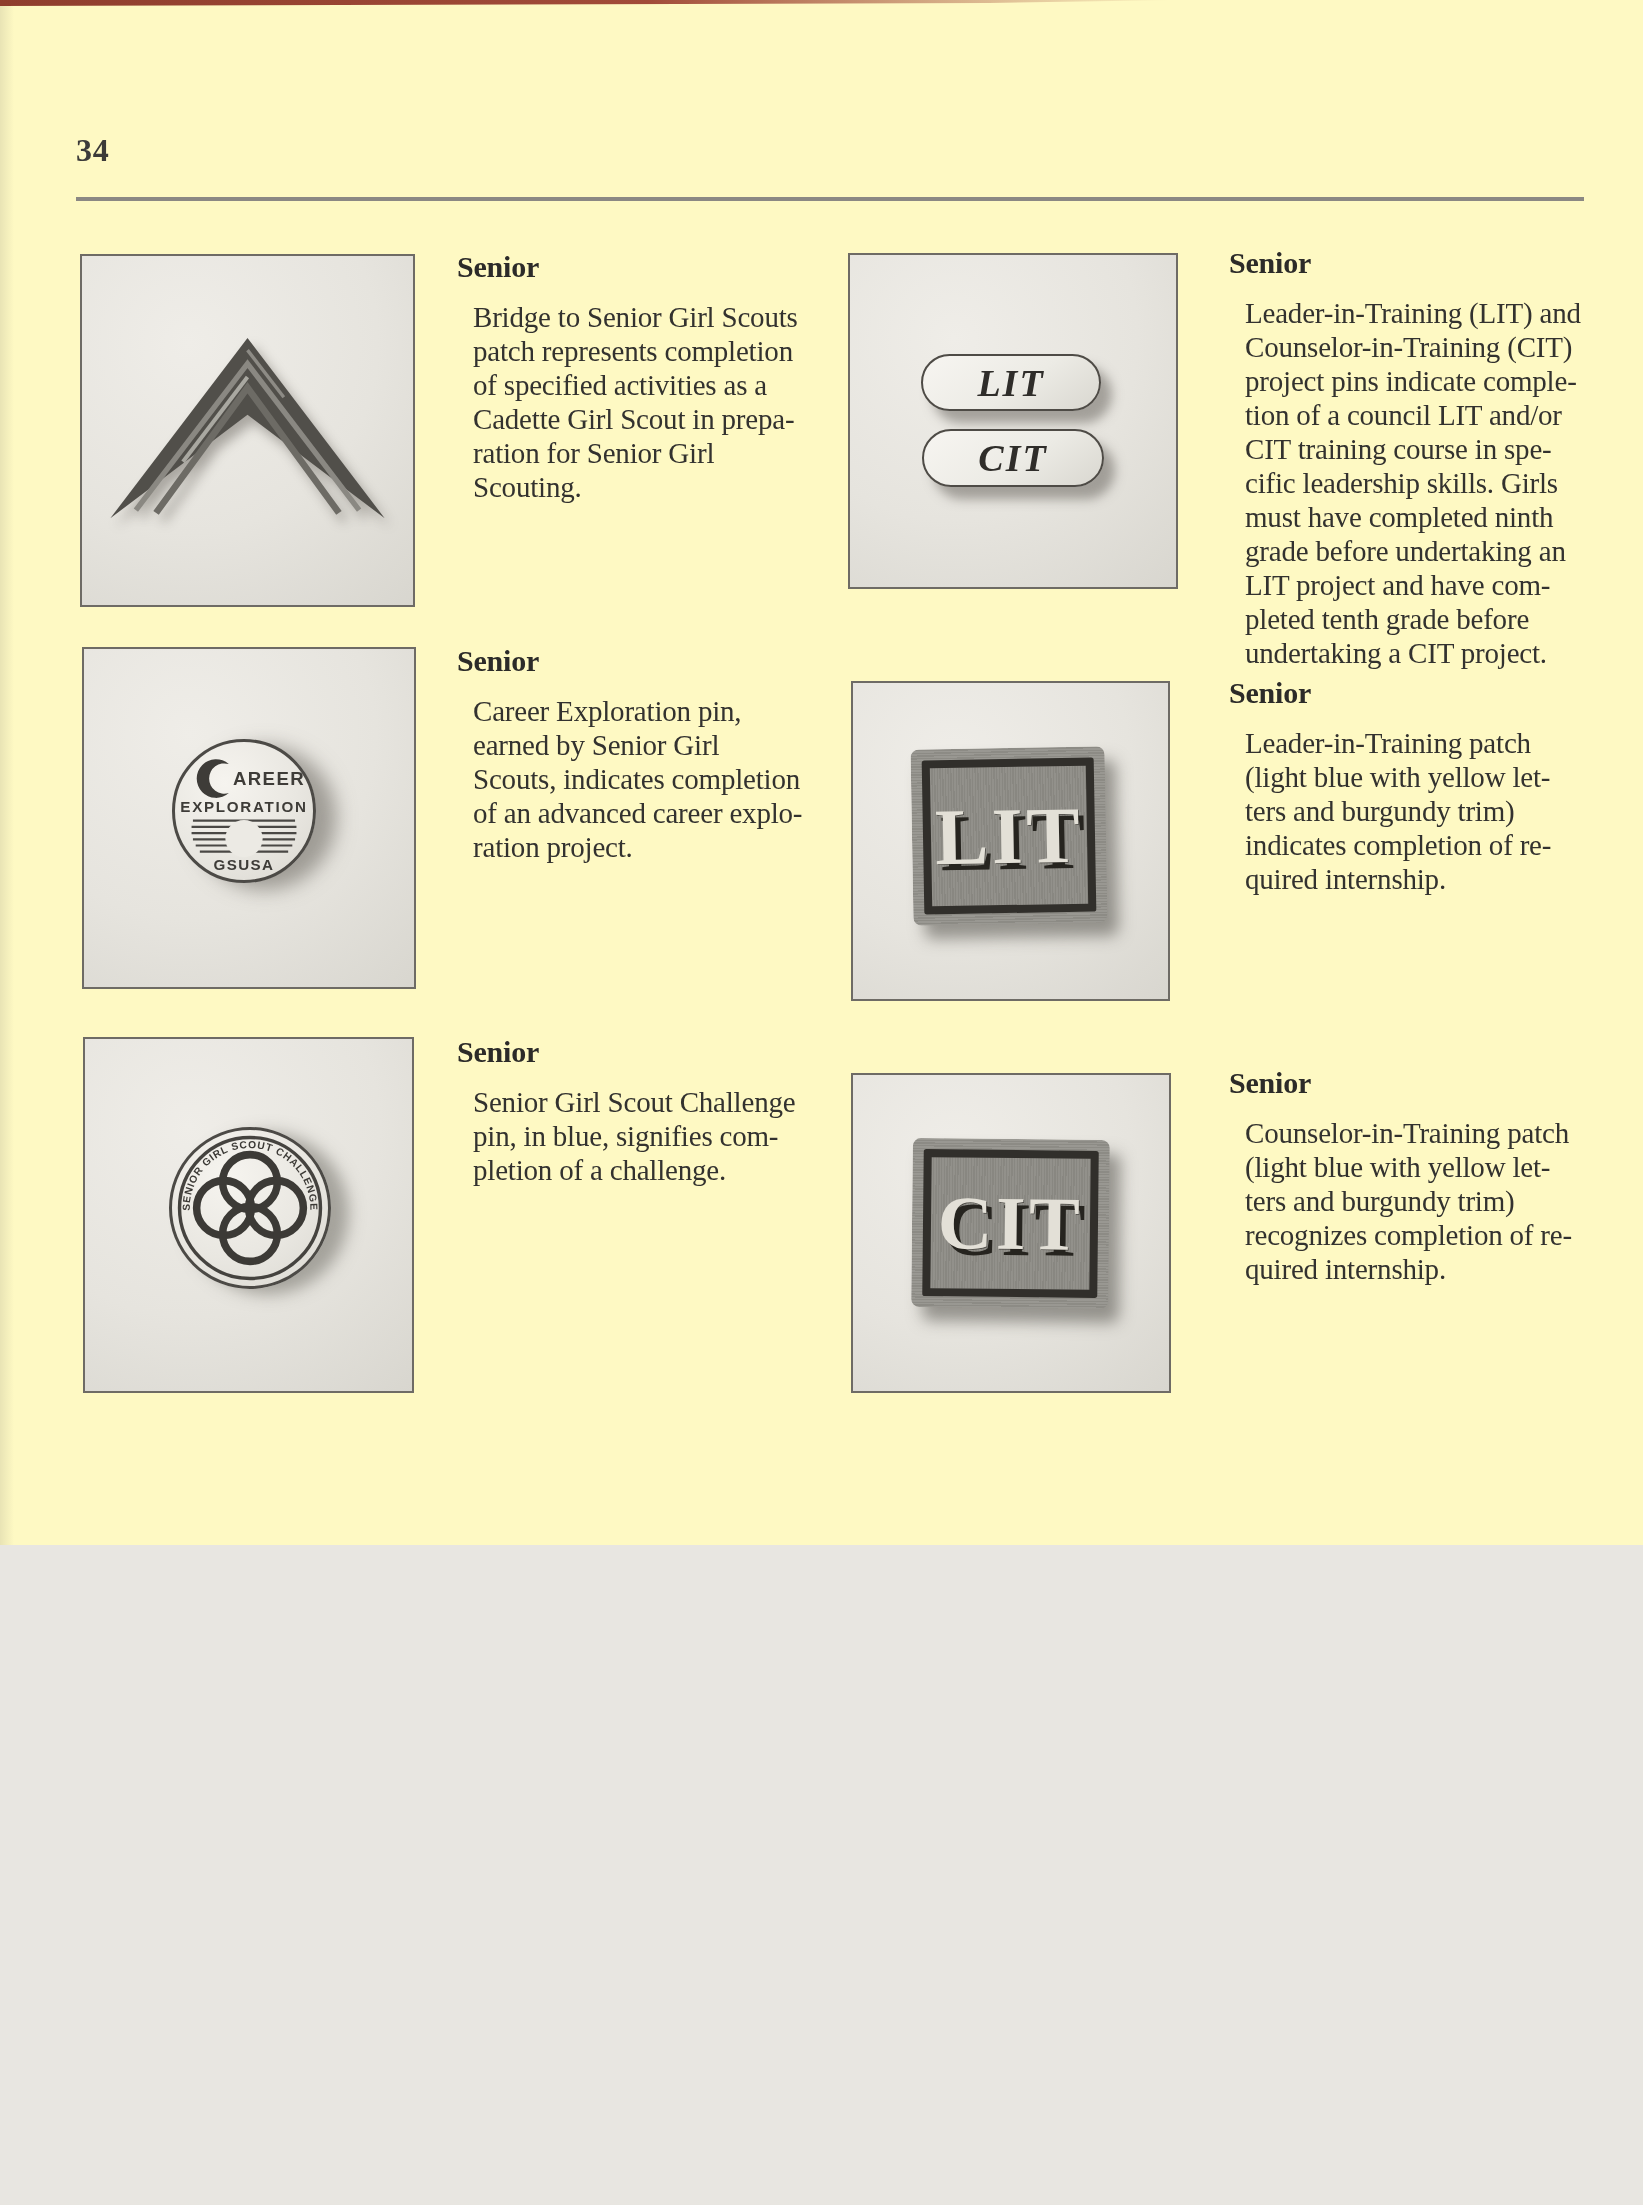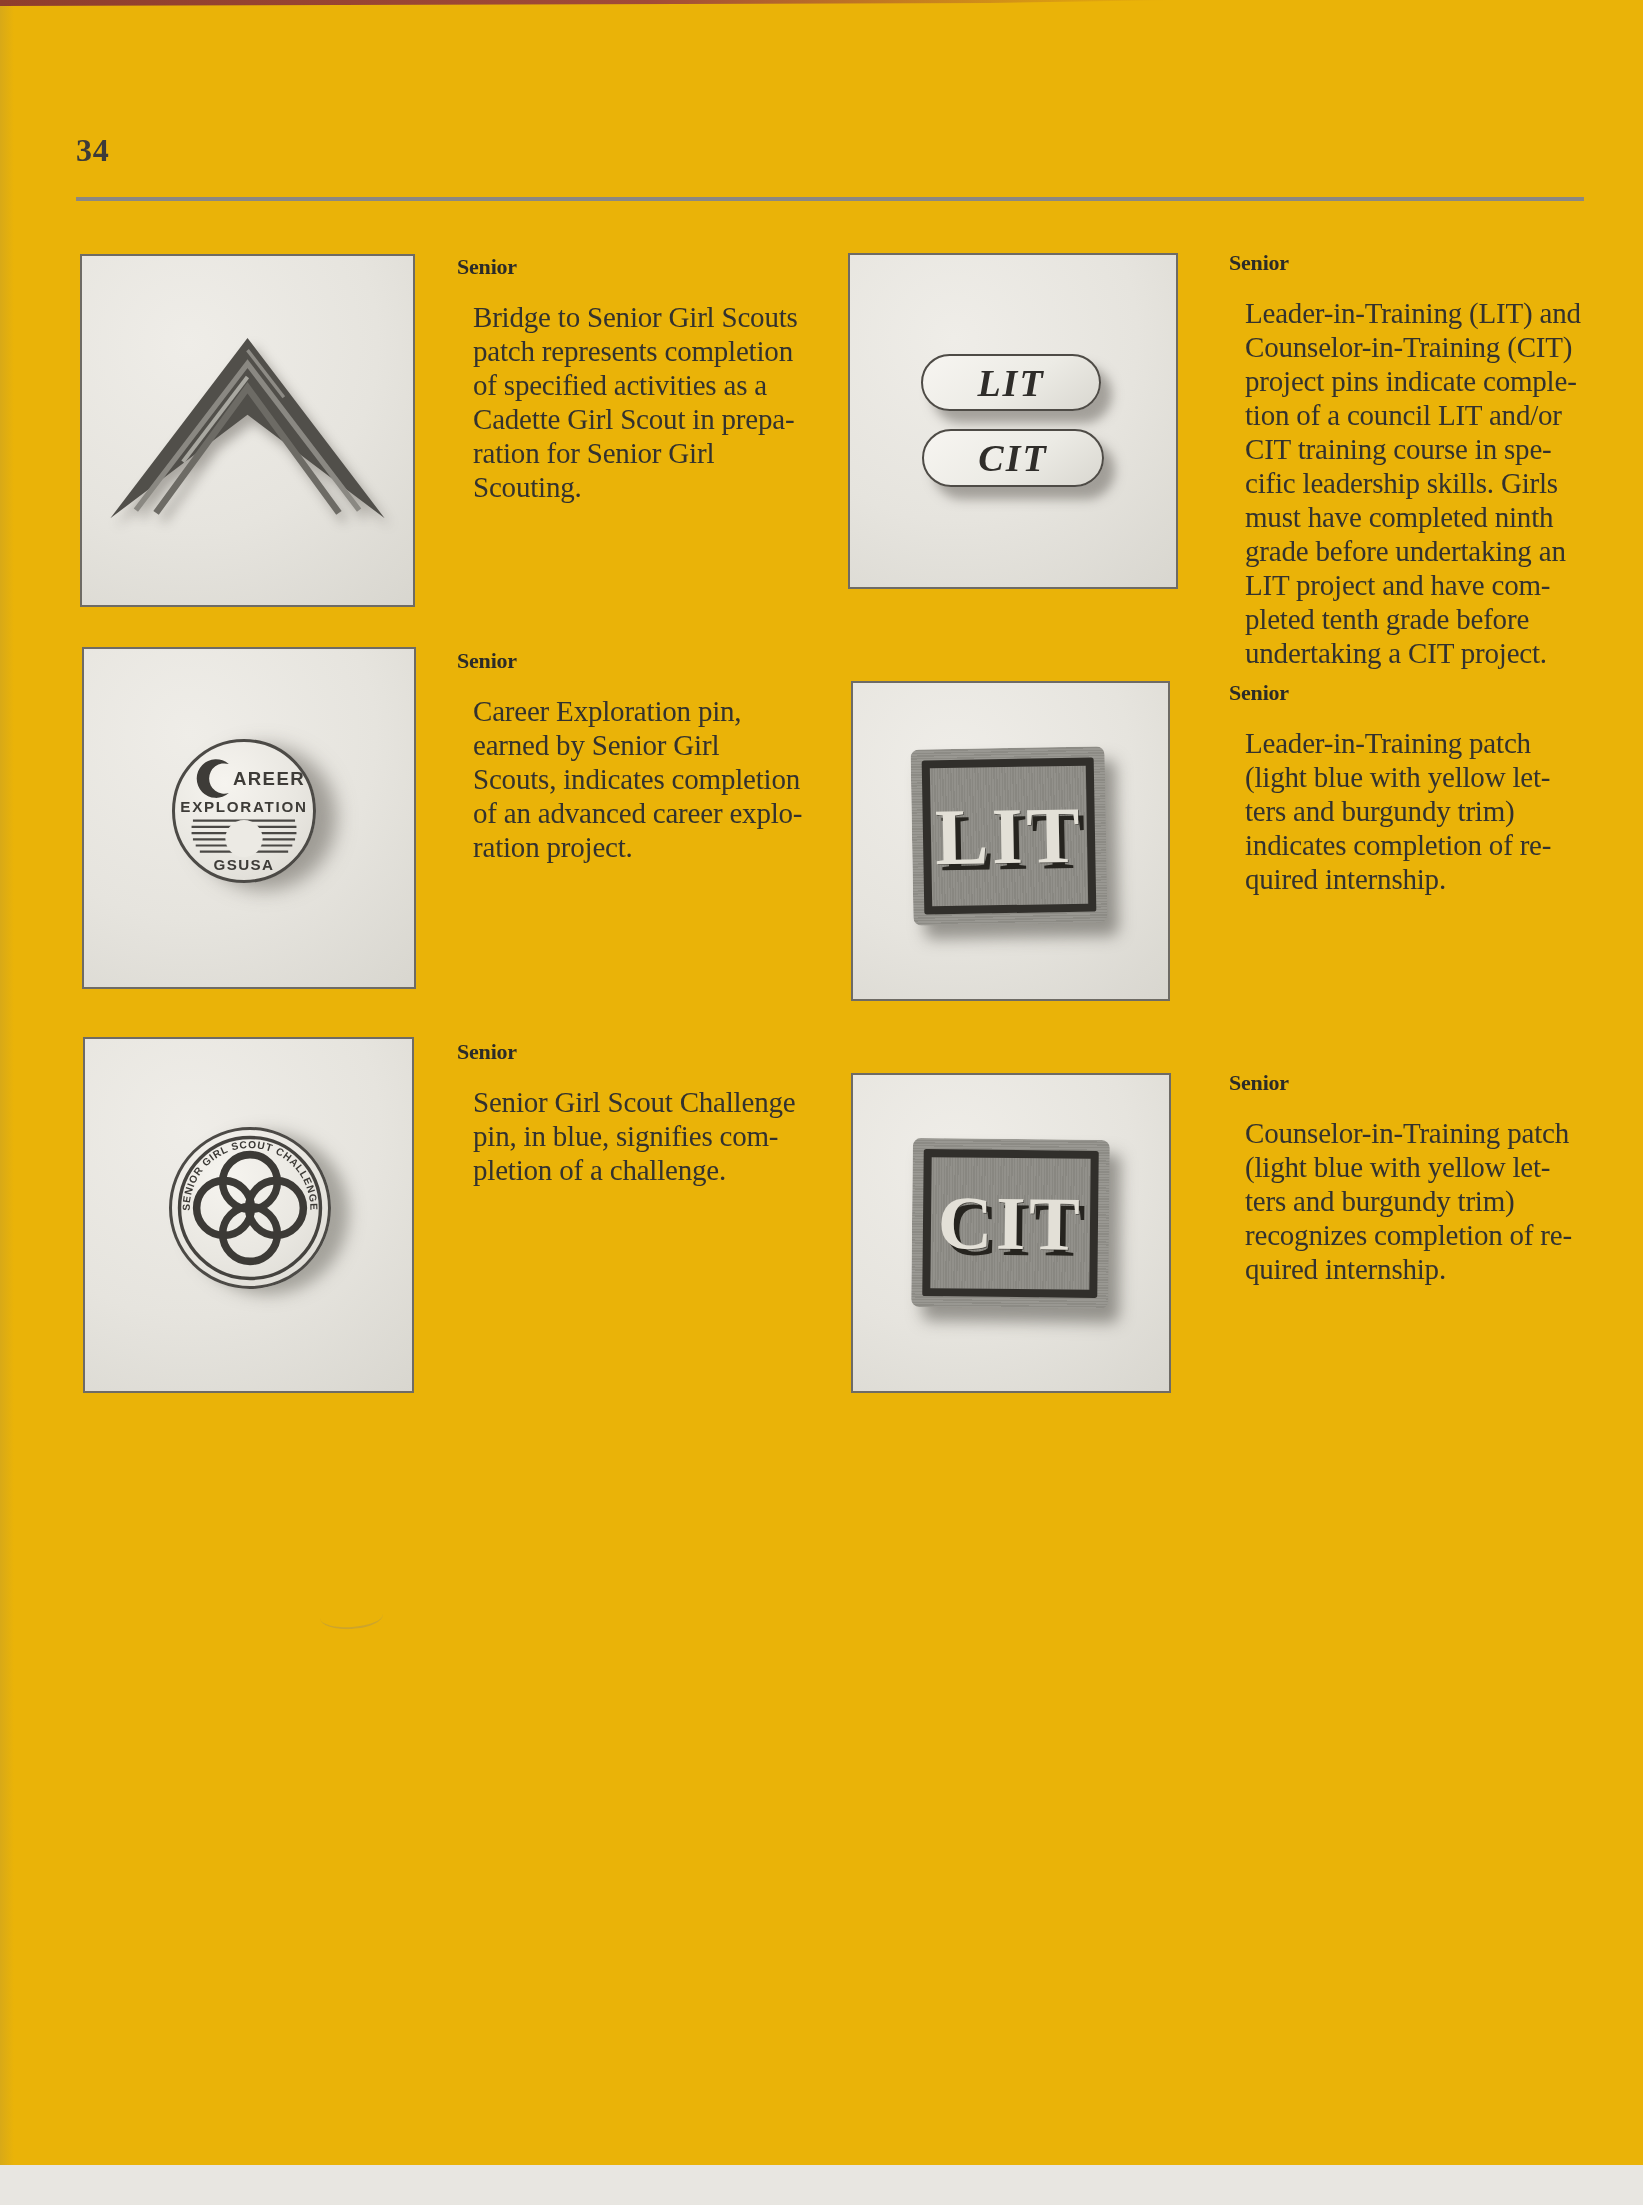--- a/index.html
+++ b/index.html
@@ -1,19 +1,19 @@
 <!DOCTYPE html>
 <html style="font-size:11px"><head>
 <meta charset="utf-8">
 <style>
   html,body{margin:0;padding:0;background:#e8e6e1;}
   #page{
     position:relative;
-    width:1644px;height:2165px;
-    background:#eab308;
+    width:1644px;height:1545px;
+    background:#fef9c3;
     overflow:hidden;
     font-family:"Liberation Serif", serif;
     color:#2f2e2c;
   }
   #page::before{ 
     content:"";position:absolute;left:0;top:0;bottom:0;width:13.6px;
     background:linear-gradient(to right, rgba(120,115,105,.16), rgba(120,115,105,0));
     pointer-events:none;
   }
   .top-stripe{
@@ -31,21 +31,21 @@
   }
   
   .photo{
     position:absolute;margin:5px;box-sizing:border-box;
     border:2px solid #6e6b65;
     background:radial-gradient(circle at 32% 25%, #efede8 0%, #e6e4de 55%, #d8d6cf 100%);
   }
   
   .text-block{position:absolute;width:408px;}
   .text-block h2{
-    margin:0;font-size:22px;line-height:34px;font-weight:bold;color:#2c2b29;
+    margin:0;font-size:30px;line-height:34px;font-weight:bold;color:#2c2b29;
     letter-spacing:-0.2px;
   }
   .text-block p{
     margin:16px;font-size:29px;line-height:34px;white-space:pre-line;
     letter-spacing:-0.2px;color:#33322f;
   }
   
   .chevron-svg{width:100%;height:100%;display:block;
     filter:drop-shadow(6.1px 8.8px 6.1px rgba(90,87,80,.45));}
   

